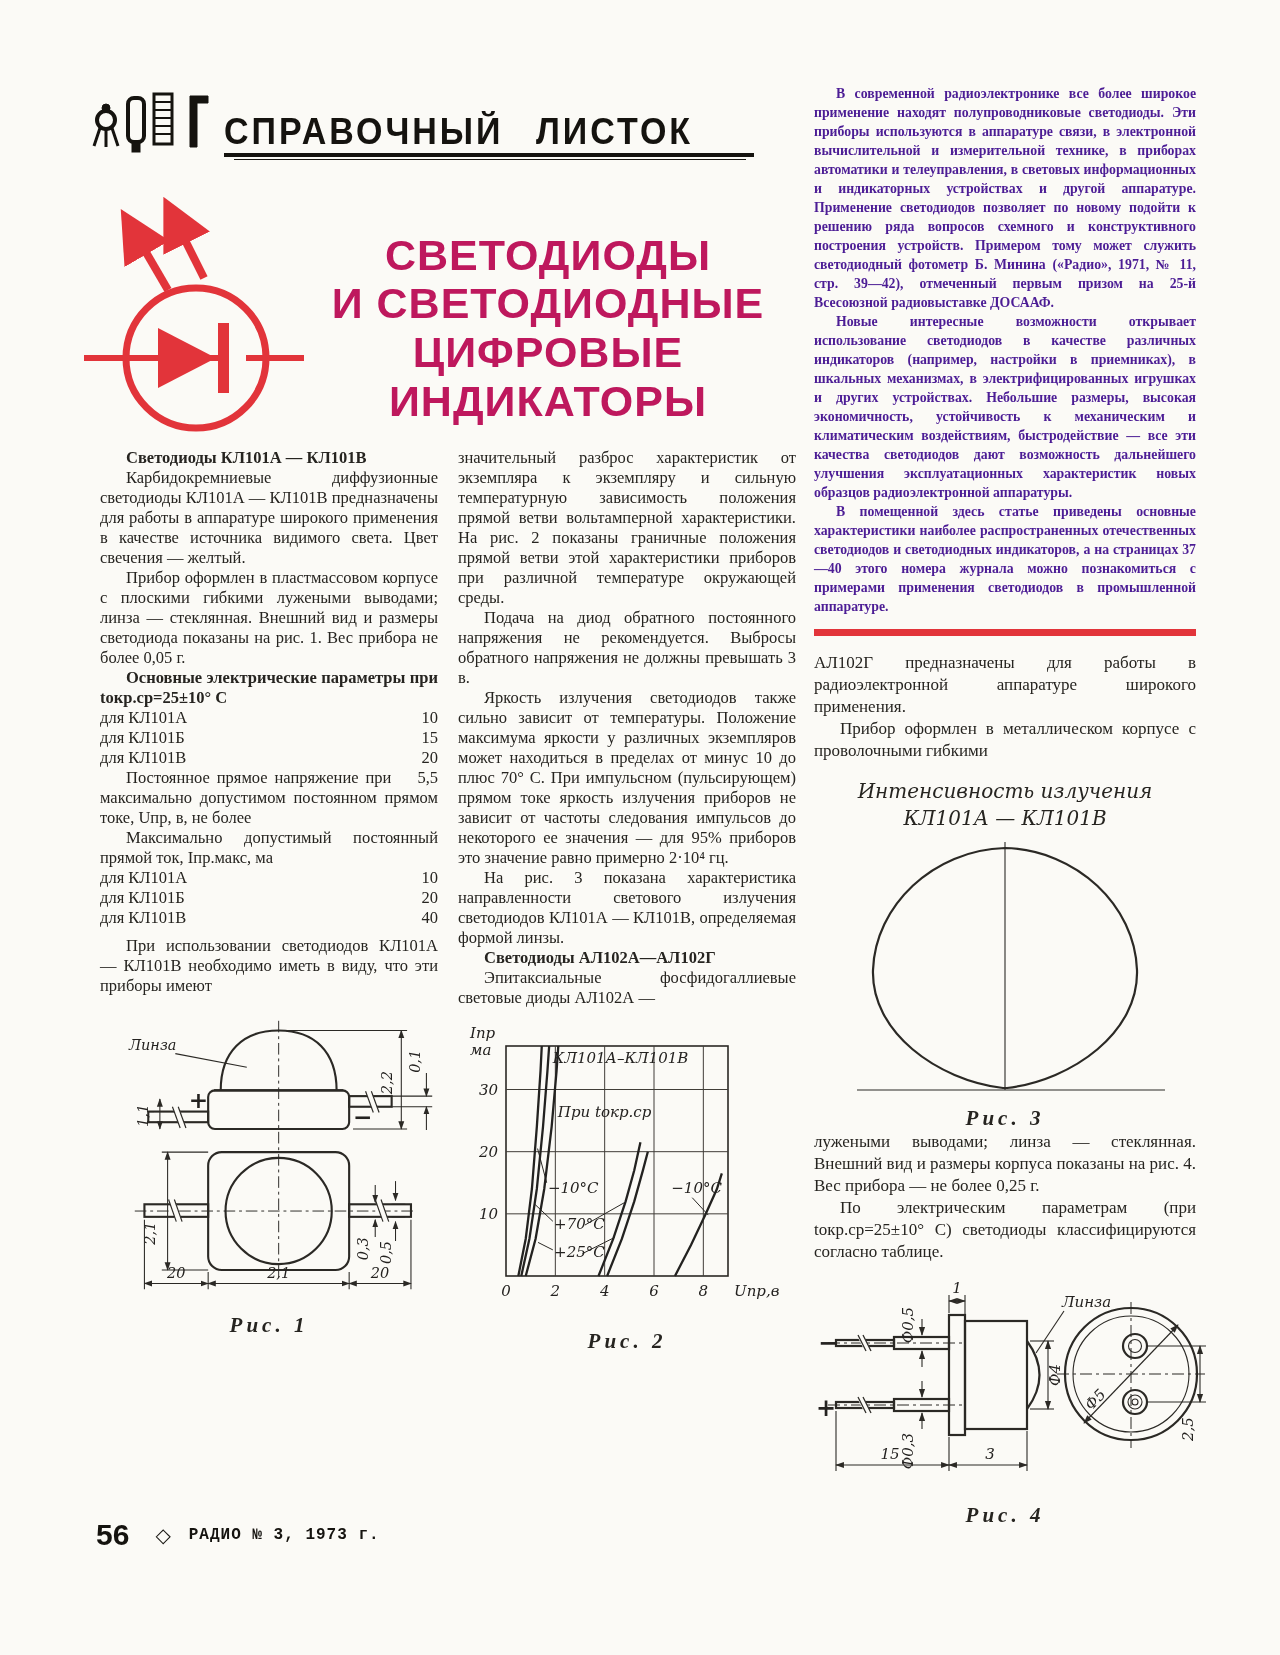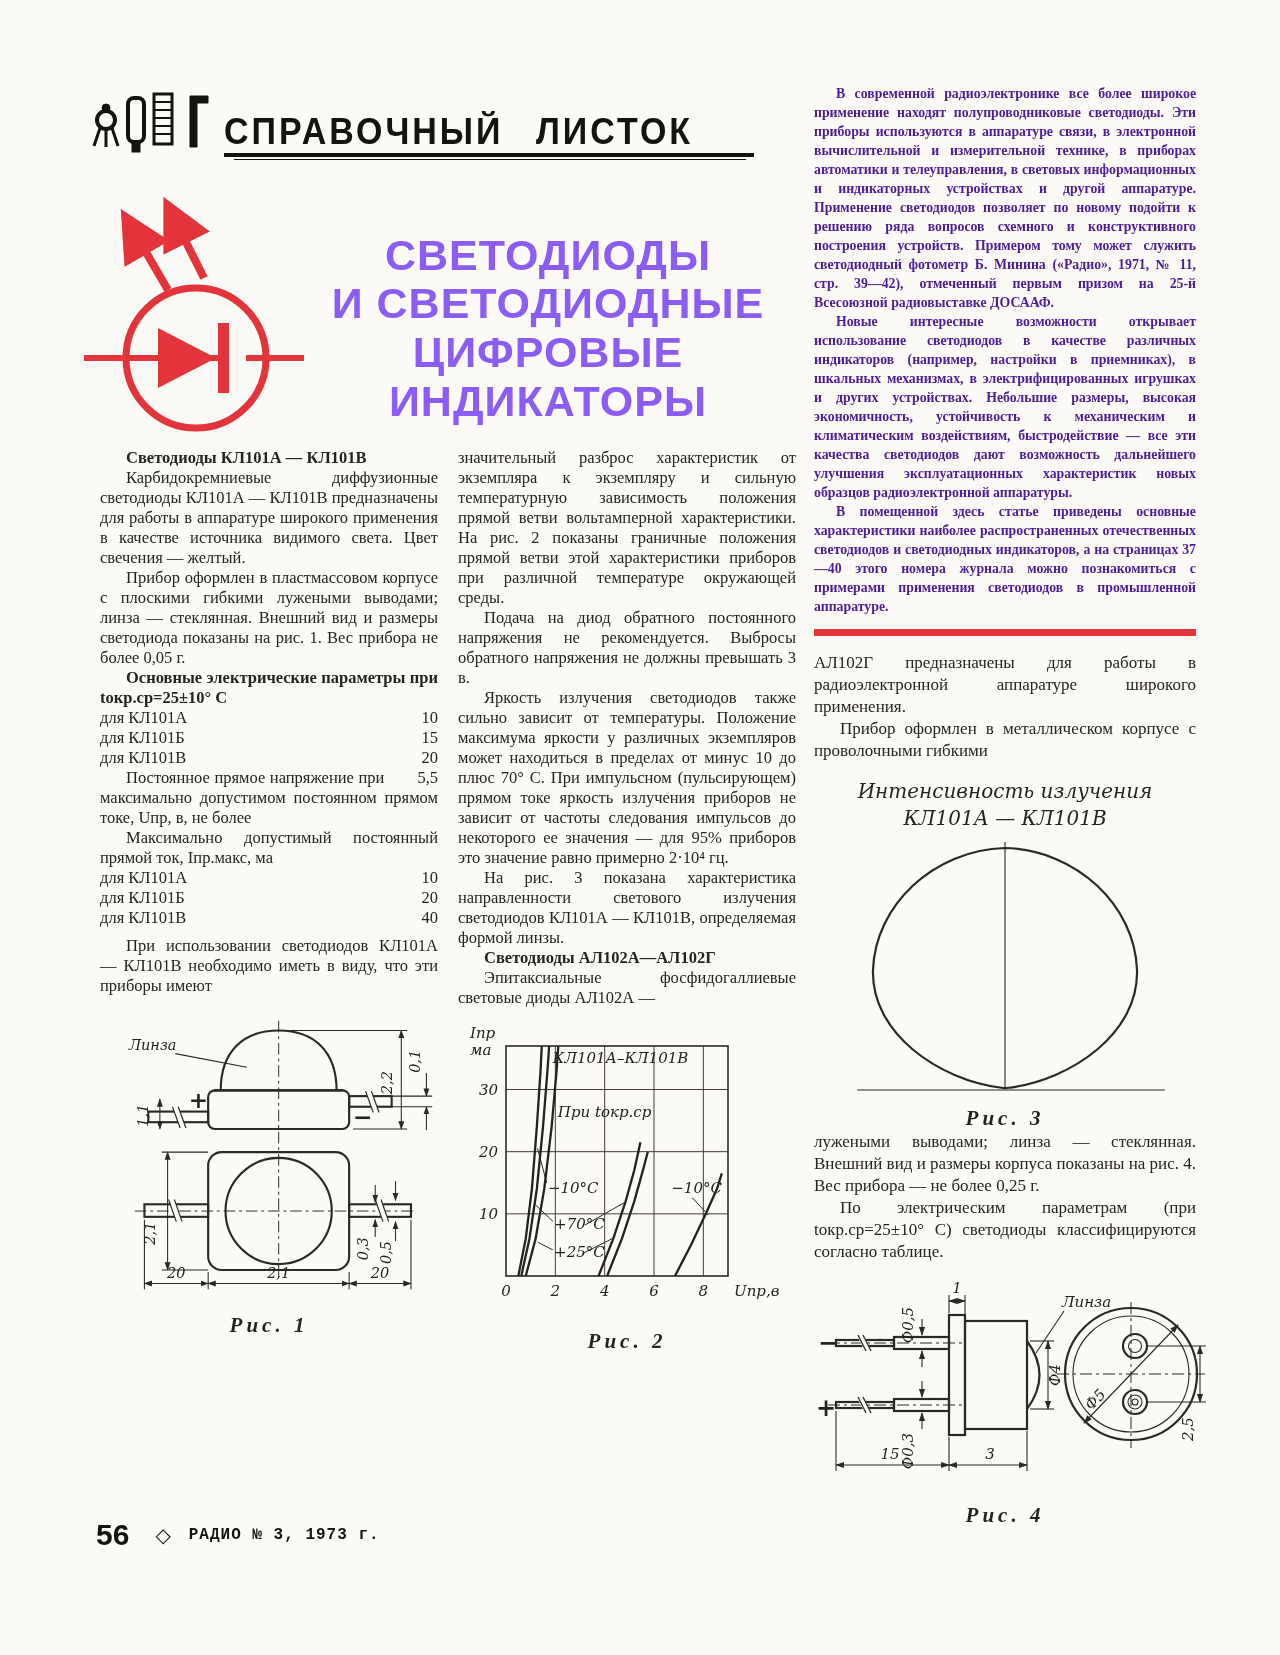--- a/index.html
+++ b/index.html
@@ -14,32 +14,32 @@
                letter-spacing:3px;word-spacing:20px;color:#15130f;white-space:nowrap;
                transform:scaleY(1.08);transform-origin:left top;}
   .banner-rule{height:4px;background:#15130f;margin-top:3px;width:530px;}
   .banner-rule2{height:1.5px;background:#15130f;margin-top:2px;width:512px;margin-left:10px;}
 
   
   .led-symbol{position:absolute;left:84px;top:190px;}
 
   
   .main-title{position:absolute;left:322px;top:202px;width:452px;text-align:center;
-              color:#8b5cf6;font-family:"Liberation Sans",sans-serif;font-weight:800;
+              color:#be185d;font-family:"Liberation Sans",sans-serif;font-weight:800;
               font-size:43px;line-height:1.13;letter-spacing:1px;}
 
   
   .col{position:absolute;top:448px;font-size:16.5px;line-height:20px;text-align:justify;}
   .col-left{left:100px;width:338px;}
   .col-mid{left:458px;width:338px;}
   .col p{margin:0;text-indent:26px;}
   .col p.h{font-weight:bold;}
   .spec-row{display:flex;justify-content:space-between;}
   .spec-value{font-weight:normal;}
-  p.with-val .val{float:right;padding-left:7px;}
+  p.with-val .val{float:right;}
 
   
   .col-right{position:absolute;left:814px;top:84px;width:382px;text-align:justify;}
   .col-right .lede p{margin:0;text-indent:22px;font-weight:bold;font-size:13.8px;
                      line-height:19px;color:#4c1d95;}
   .divider{height:7px;background:#e2343a;margin:13px 0 16px 0;}
   .col-right p.body{margin:0;text-indent:26px;font-size:17px;line-height:22px;}
 
   
   .figure{margin-top:14px;}

